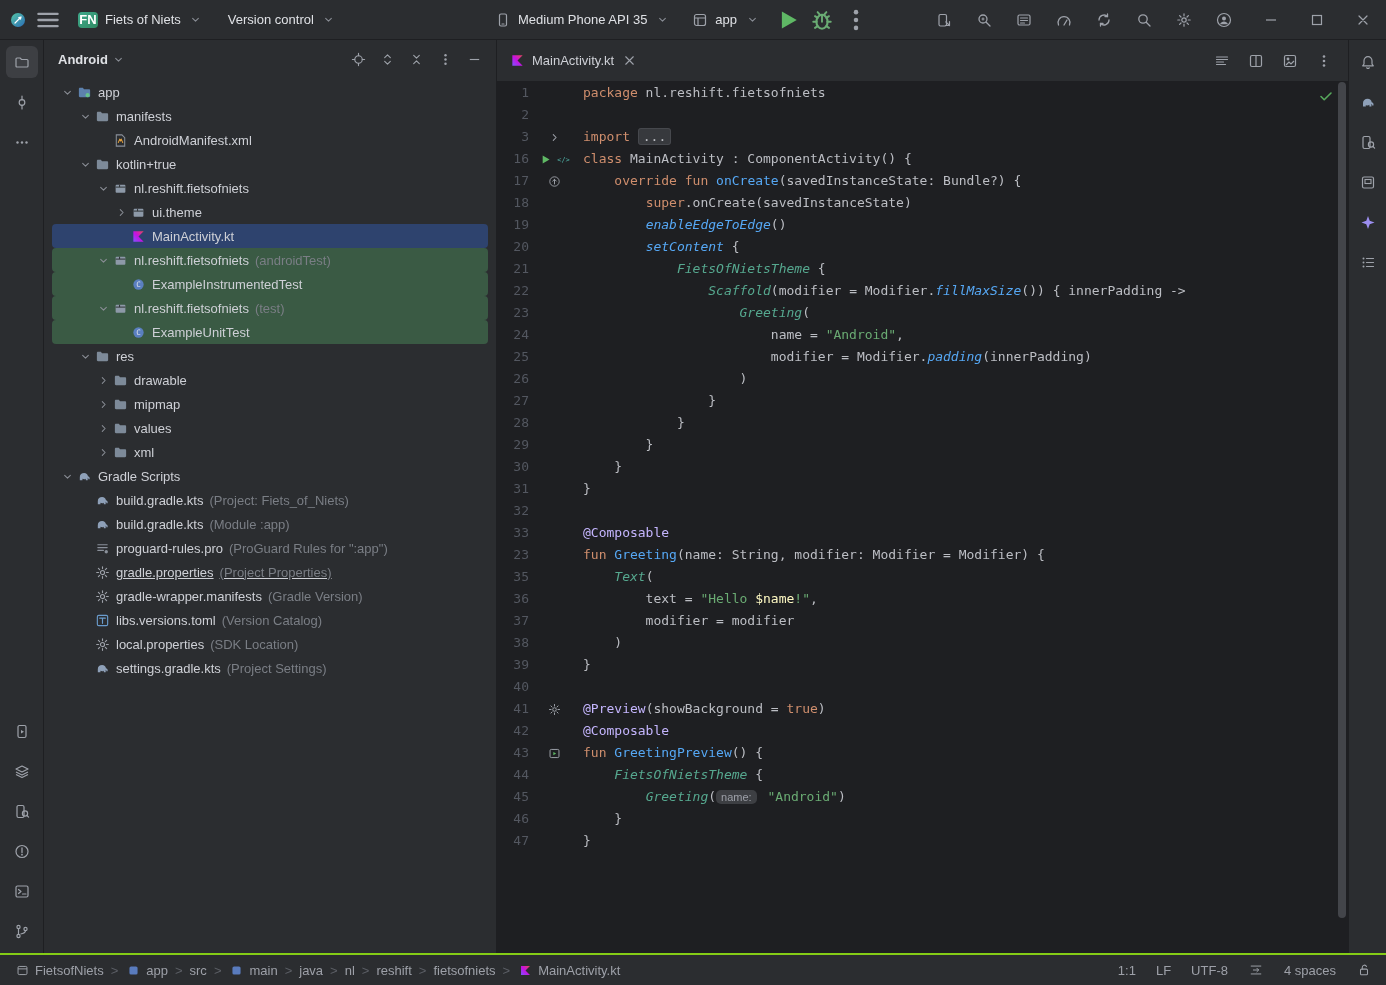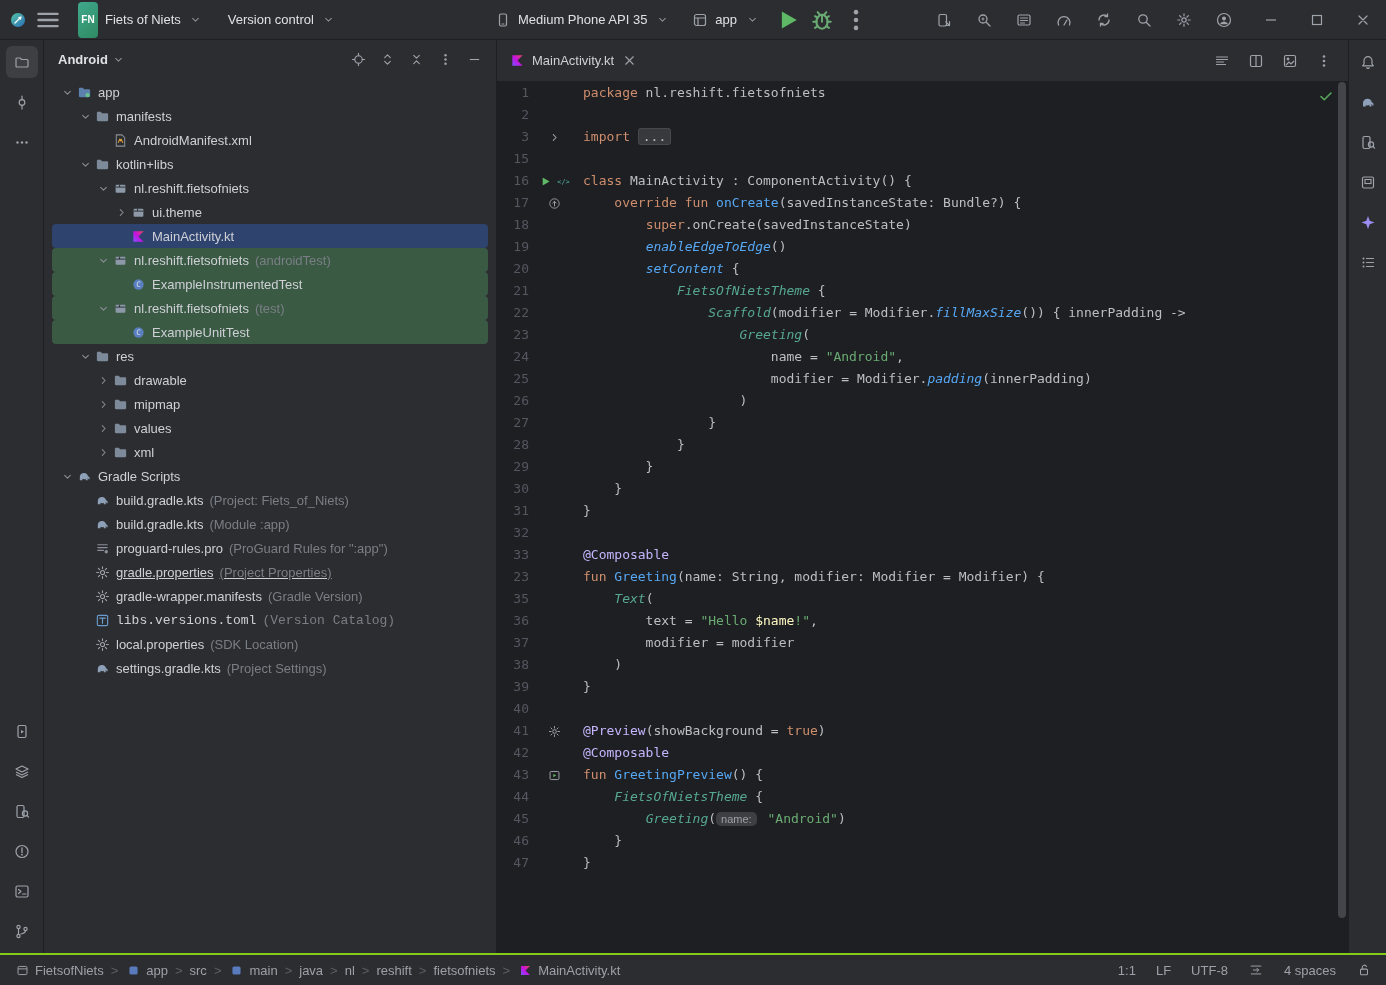--- a/index.html
+++ b/index.html
@@ -11,21 +11,21 @@
   .ic{display:inline-flex;align-items:center;justify-content:center;width:16px;height:16px;color:#9ea2aa;flex:0 0 auto;}
   .ic svg{width:16px;height:16px;display:block;}
   .chev svg{width:13px;height:13px;}
   .chev{color:#8a8e96;}
 
   
   .titlebar{height:40px;flex:0 0 40px;position:relative;display:flex;align-items:center;background:#2b2d30;border-bottom:1px solid #1e1f22;}
   .tb-left{display:flex;align-items:center;gap:8px;padding-left:10px;}
   .tb-btn{width:28px;height:28px;border-radius:6px;display:flex;align-items:center;justify-content:center;color:#9ea2aa;}
   .tbw{display:flex;align-items:center;gap:7px;height:30px;padding:0 8px;border-radius:8px;color:#dfe1e5;white-space:nowrap;}
-  .fn-badge{width:20px;height:36px;border-radius:4px;background:linear-gradient(135deg,#3fa98c,#2f8a62);color:#fff;font-size:10px;font-weight:700;display:flex;align-items:center;justify-content:center;}
+  .fn-badge{width:20px;height:16px;border-radius:4px;background:linear-gradient(135deg,#3fa98c,#2f8a62);color:#fff;font-size:13px;font-weight:700;display:flex;align-items:center;justify-content:center;}
   .tb-center{position:absolute;left:487px;top:0;height:100%;display:flex;align-items:center;gap:6px;}
   .tb-right{position:absolute;right:146px;top:0;height:100%;display:flex;align-items:center;gap:8px;}
   .tb-right .icbtn{width:32px;height:32px;border-radius:6px;display:flex;align-items:center;justify-content:center;color:#9ea2aa;}
   .tb-win{position:absolute;right:0;top:0;height:100%;display:flex;}
   .win-btn{width:46px;height:100%;display:flex;align-items:center;justify-content:center;color:#c3c6cb;}
   .green{color:#6aab73;}
 
   
   .main{flex:1;display:flex;min-height:0;}
   .strip{background:#2b2d30;display:flex;flex-direction:column;align-items:center;padding:6px 0;}
@@ -446,21 +446,21 @@
             <span class="tree-ch">
               <svg viewBox="0 0 16 16">
                 <path d="M4.5 6.5L8 10l3.5-3.5" stroke="currentColor" stroke-width="1.3" fill="none" stroke-linecap="round" stroke-linejoin="round"></path>
               </svg>
             </span>
             <span class="ic ic-folder tree-ic">
               <svg viewBox="0 0 16 16">
                 <path d="M2 4.2c0-.7.5-1.2 1.2-1.2h3l1.3 1.6h5.3c.7 0 1.2.5 1.2 1.2v6c0 .7-.5 1.2-1.2 1.2H3.2c-.7 0-1.2-.5-1.2-1.2z" fill="#7d8a99"></path>
               </svg>
             </span>
-            <span class="tree-label">kotlin+libs</span>
+            <span class="tree-label">kotlin+true</span>
           </div>
           <div class="tree-row" style="padding-left: 42px;">
             <span class="tree-ch">
               <svg viewBox="0 0 16 16">
                 <path d="M4.5 6.5L8 10l3.5-3.5" stroke="currentColor" stroke-width="1.3" fill="none" stroke-linecap="round" stroke-linejoin="round"></path>
               </svg>
             </span>
             <span class="ic ic-package tree-ic">
               <svg viewBox="0 0 16 16">
                 <rect x="2.8" y="4" width="10.4" height="8.5" rx="1" fill="#8d99a8"></rect>
@@ -677,21 +677,21 @@
             <span class="tree-ch"></span>
             <span class="ic ic-gear tree-ic">
               <svg viewBox="0 0 16 16">
                 <circle cx="8" cy="8" r="2.2" stroke="currentColor" fill="none" stroke-width="1.2"></circle>
                 <path d="M8 1.8v2M8 12.2v2M1.8 8h2M12.2 8h2M3.6 3.6L5 5M11 11l1.4 1.4M12.4 3.6L11 5M5 11l-1.4 1.4" stroke="currentColor" stroke-width="1.2" stroke-linecap="round"></path>
               </svg>
             </span>
             <span class="tree-label">gradle-wrapper.manifests</span>
             <span class="tree-sec">(Gradle Version)</span>
           </div>
-          <div class="tree-row" style="padding-left: 24px; font-family: Liberation Mono, monospace;">
+          <div class="tree-row" style="padding-left: 24px;">
             <span class="tree-ch"></span>
             <span class="ic ic-toml tree-ic">
               <svg viewBox="0 0 16 16">
                 <rect x="2.5" y="2.5" width="11" height="11" rx="1.5" fill="none" stroke="#6a9ccd" stroke-width="1.2"></rect>
                 <path d="M5 5.5h6M8 5.5V11" stroke="#6a9ccd" stroke-width="1.2" stroke-linecap="round"></path>
               </svg>
             </span>
             <span class="tree-label">libs.versions.toml</span>
             <span class="tree-sec">(Version Catalog)</span>
           </div>
@@ -792,25 +792,20 @@
             <div class="code-line">
               <span class="ln">3</span>
               <span class="gut">
                 <span class="ic ic-fold">
                   <svg viewBox="0 0 16 16">
                     <path d="M6.5 4.5L10 8l-3.5 3.5" stroke="currentColor" stroke-width="1.3" fill="none" stroke-linecap="round" stroke-linejoin="round"></path>
                   </svg>
                 </span>
               </span>
               <span class="lc"><span class="tk-k">import</span><span class="tk-d"> </span><span class="tk-fold">...</span></span>
-            </div>
-            <div class="code-line">
-              <span class="ln">15</span>
-              <span class="gut"></span>
-              <span class="lc"></span>
             </div>
             <div class="code-line">
               <span class="ln">16</span>
               <span class="gut">
                 <span class="ic ic-run">
                   <svg viewBox="0 0 16 16">
                     <path d="M4.5 3.2v9.6L13 8z" fill="#5fb865"></path>
                   </svg>
                 </span>
                 <span class="ic ic-src">

